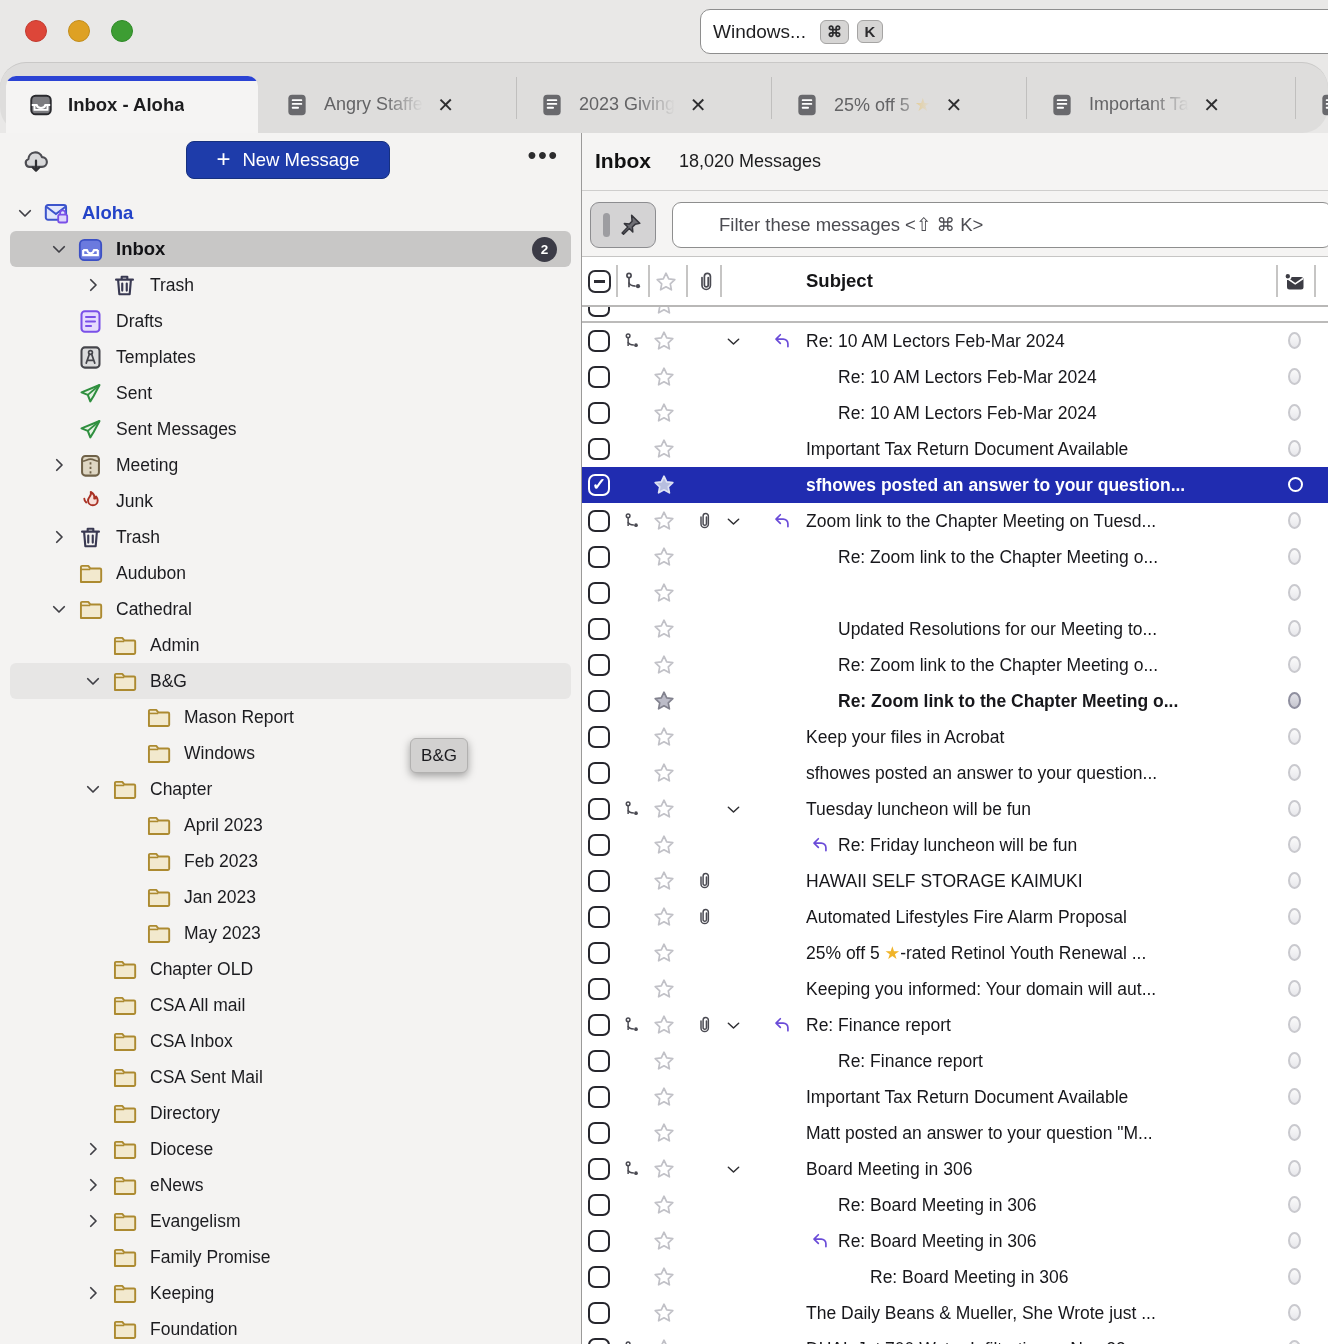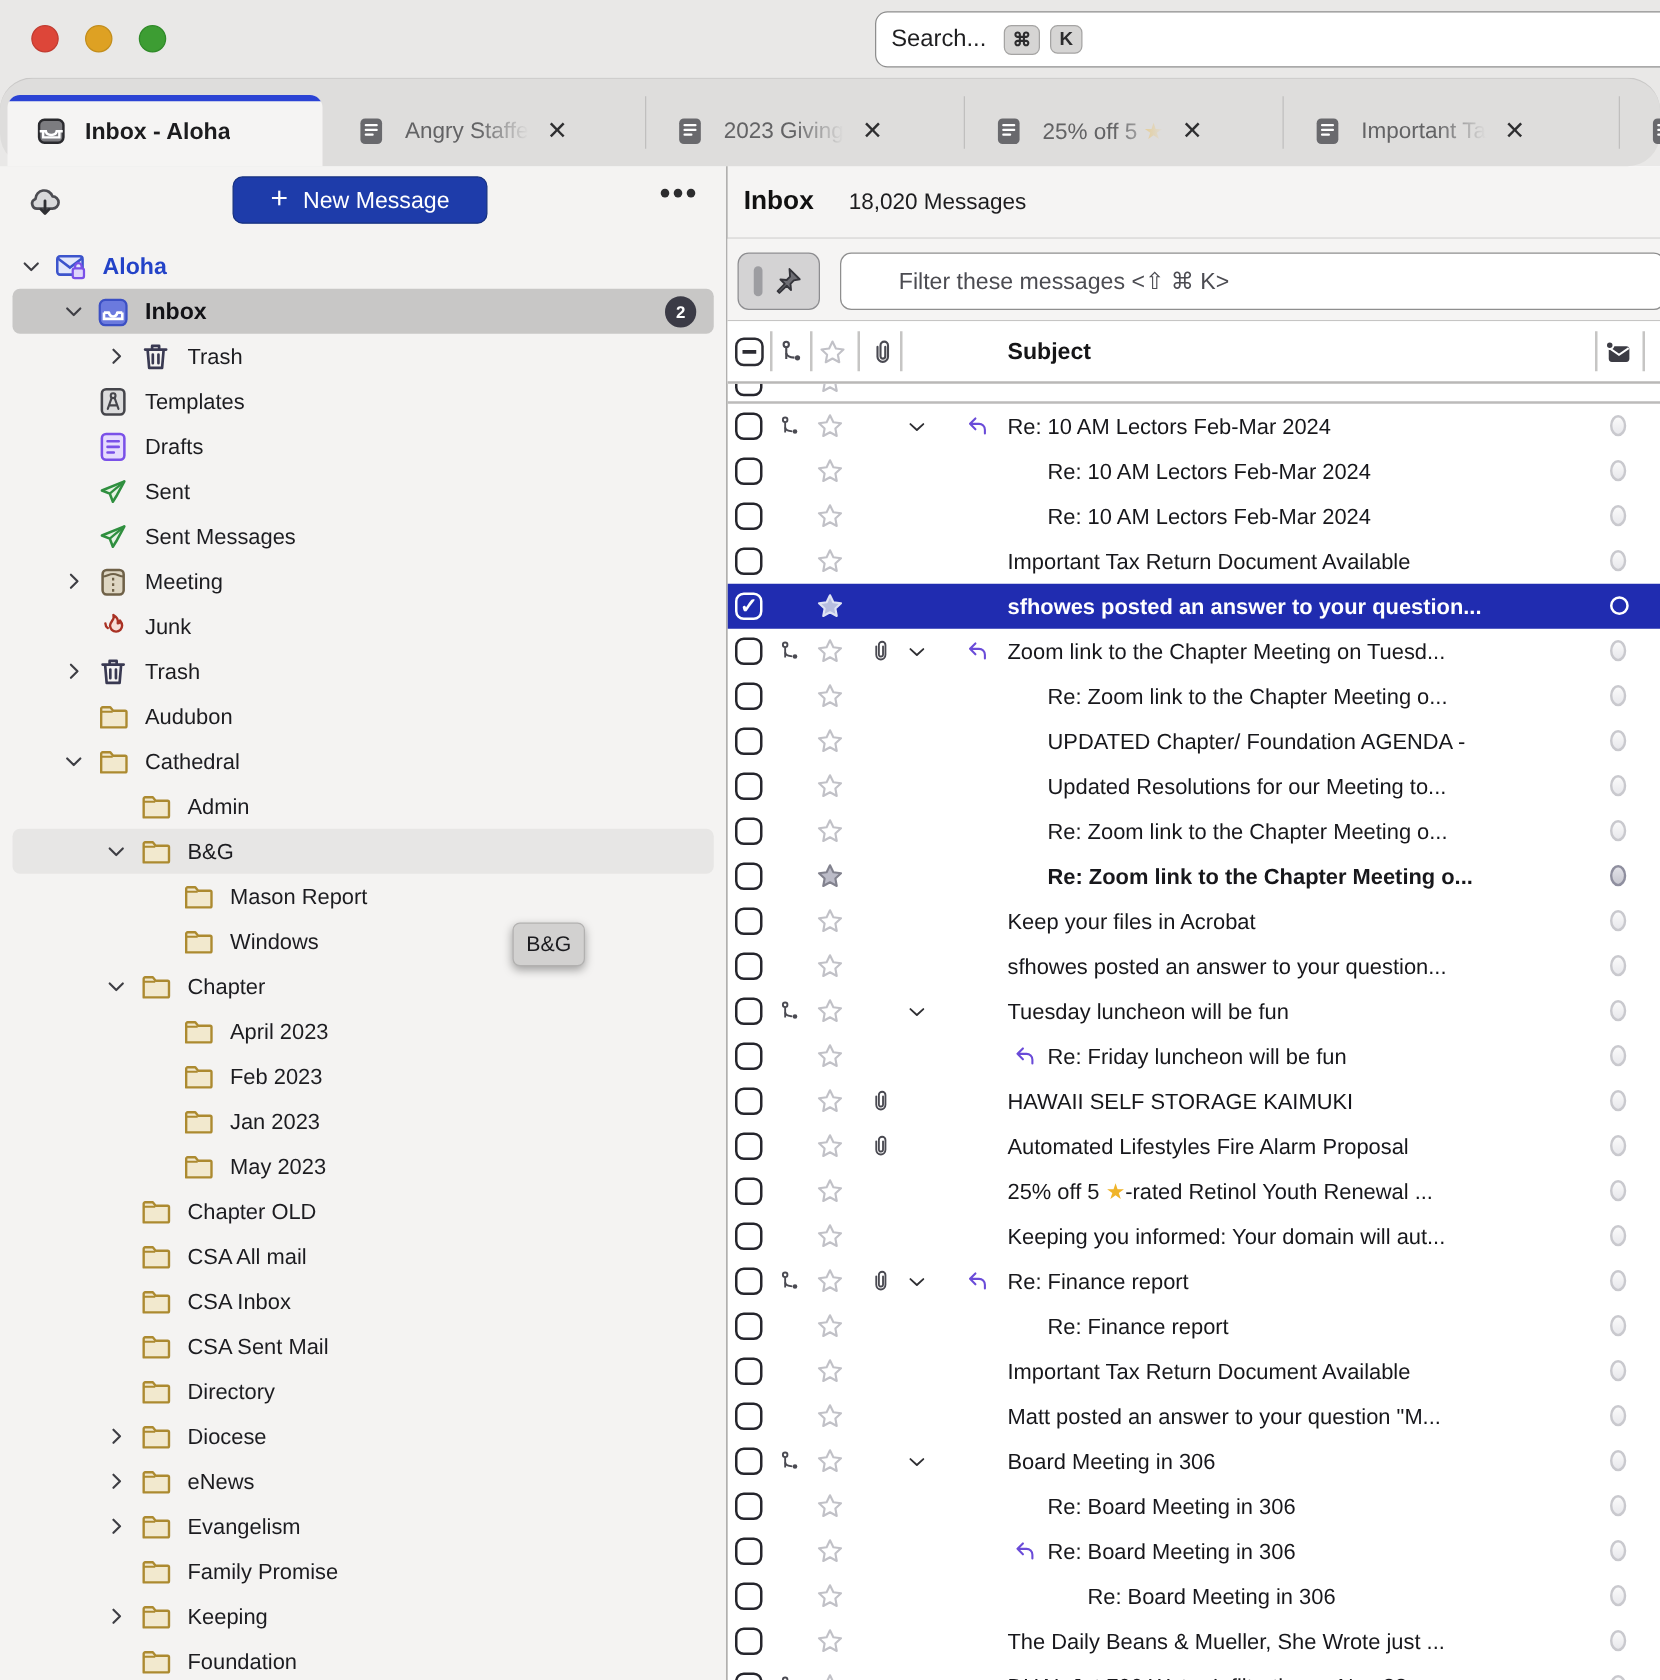--- a/index.html
+++ b/index.html
@@ -136,21 +136,21 @@
 </head>
 <body>
 
 <div class="chrome">
   <div class="lights">
     <div class="light red"></div>
     <div class="light yellow"></div>
     <div class="light green"></div>
   </div>
   <div class="searchbox">
-    <span class="stext">Search...</span>
+    <span class="stext">Windows...</span>
     <kbd class="key">⌘</kbd>
     <kbd class="key">K</kbd>
   </div>
 </div>
 
 <div class="tabstrip" id="tabstrip">
     <div class="tab active" style="left: 6px; width: 252px;">
       <div class="accentbar"></div>
       <span class="ticon"><svg viewBox="0 0 24 24" width="100%" height="100%">
           <rect x="3" y="3.5" width="18" height="17" rx="4" fill="#7c7c80" stroke="#2a2a2e" stroke-width="1.8"></rect>
@@ -247,33 +247,33 @@
               <path d="M9 5l7 7-7 7" fill="none" stroke="#3f3f45" stroke-width="2.3" stroke-linecap="round" stroke-linejoin="round"></path>
             </svg></span>
           <span class="ficon"><svg viewBox="0 0 24 24" width="100%" height="100%">
               <path d="M4.5 6.8h15M9.5 6.8V4.2h5v2.6M6.3 6.8l1.1 13h9.2l1.1-13M10 10.3v6.2M14 10.3v6.2" fill="none" stroke="#393952" stroke-width="1.9" stroke-linecap="round" stroke-linejoin="round"></path>
             </svg></span>
           <span class="flabel">Trash</span>
         </div>
         <div class="trow">
           <span class="chev" style="margin-left:40px"></span>
           <span class="ficon"><svg viewBox="0 0 24 24" width="100%" height="100%">
+              <rect x="4" y="2.8" width="16" height="18.4" rx="3" fill="#e6dcfd" stroke="#7a50e8" stroke-width="1.8"></rect>
+              <path d="M8 8h8M8 12h8M8 16h4.5" stroke="#7a50e8" stroke-width="1.8" stroke-linecap="round"></path>
+            </svg></span>
+          <span class="flabel">Drafts</span>
+        </div>
+        <div class="trow">
+          <span class="chev" style="margin-left:40px"></span>
+          <span class="ficon"><svg viewBox="0 0 24 24" width="100%" height="100%">
               <rect x="4" y="3" width="16" height="18" rx="3" fill="#dcdcdd" stroke="#45454b" stroke-width="1.8"></rect>
               <circle cx="12" cy="7.6" r="1.7" fill="none" stroke="#45454b" stroke-width="1.5"></circle>
               <path d="M11 9l-2.8 8M13 9l2.8 8M9.3 14.5h5.4" fill="none" stroke="#45454b" stroke-width="1.5" stroke-linecap="round"></path>
             </svg></span>
           <span class="flabel">Templates</span>
-        </div>
-        <div class="trow">
-          <span class="chev" style="margin-left:40px"></span>
-          <span class="ficon"><svg viewBox="0 0 24 24" width="100%" height="100%">
-              <rect x="4" y="2.8" width="16" height="18.4" rx="3" fill="#e6dcfd" stroke="#7a50e8" stroke-width="1.8"></rect>
-              <path d="M8 8h8M8 12h8M8 16h4.5" stroke="#7a50e8" stroke-width="1.8" stroke-linecap="round"></path>
-            </svg></span>
-          <span class="flabel">Drafts</span>
         </div>
         <div class="trow">
           <span class="chev" style="margin-left:40px"></span>
           <span class="ficon"><svg viewBox="0 0 24 24" width="100%" height="100%">
               <path d="M20 4.5L4 11l5.6 2.2 2.2 5.8 3-4.8L20 4.5z" fill="#e6f2e4" stroke="#2f8f3f" stroke-width="1.8" stroke-linejoin="round"></path>
               <path d="M9.6 13.2L20 4.5" fill="none" stroke="#2f8f3f" stroke-width="1.6"></path>
             </svg></span>
           <span class="flabel">Sent</span>
         </div>
         <div class="trow">
@@ -674,21 +674,20 @@
           <span class="msubj" style="left:256px">Re: Zoom link to the Chapter Meeting o...</span>
           <span class="circle "></span>
         </div>
         <div class="mrow">
           <div class="mcheck"></div>
           <span class="mcell" style="left:70px;top:6px;width:24px;height:24px">
             <svg viewBox="0 0 24 24" width="100%" height="100%">
               <path d="M12 3.2l2.7 5.6 6.1.8-4.5 4.2 1.1 6-5.4-3-5.4 3 1.1-6L3.2 9.6l6.1-.8z" fill="none" stroke="#c1c1c7" stroke-width="1.7" stroke-linejoin="round"></path>
             </svg>
           </span>
-          <span class="msubj" style="left:256px">UPDATED Chapter/ Foundation AGENDA -</span>
           <span class="circle "></span>
         </div>
         <div class="mrow">
           <div class="mcheck"></div>
           <span class="mcell" style="left:70px;top:6px;width:24px;height:24px">
             <svg viewBox="0 0 24 24" width="100%" height="100%">
               <path d="M12 3.2l2.7 5.6 6.1.8-4.5 4.2 1.1 6-5.4-3-5.4 3 1.1-6L3.2 9.6l6.1-.8z" fill="none" stroke="#c1c1c7" stroke-width="1.7" stroke-linejoin="round"></path>
             </svg>
           </span>
           <span class="msubj" style="left:256px">Updated Resolutions for our Meeting to...</span>

